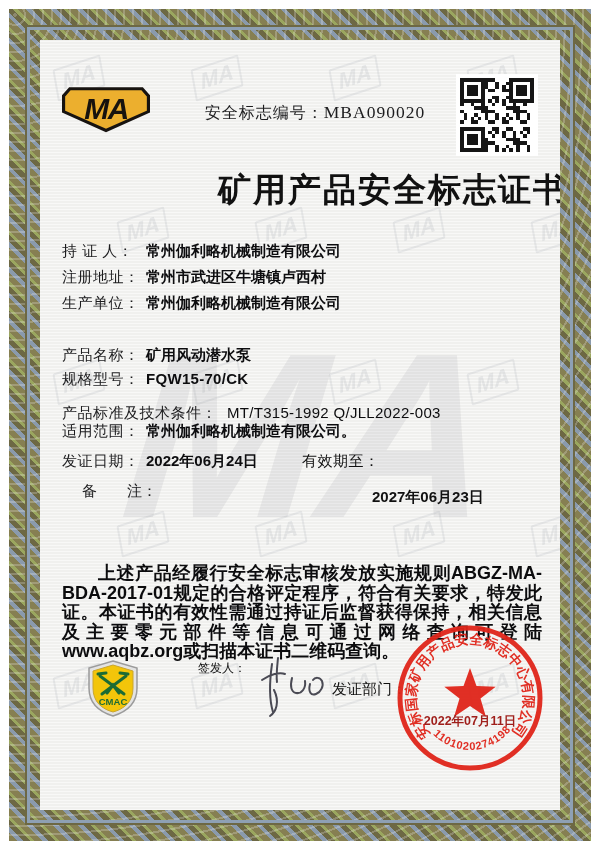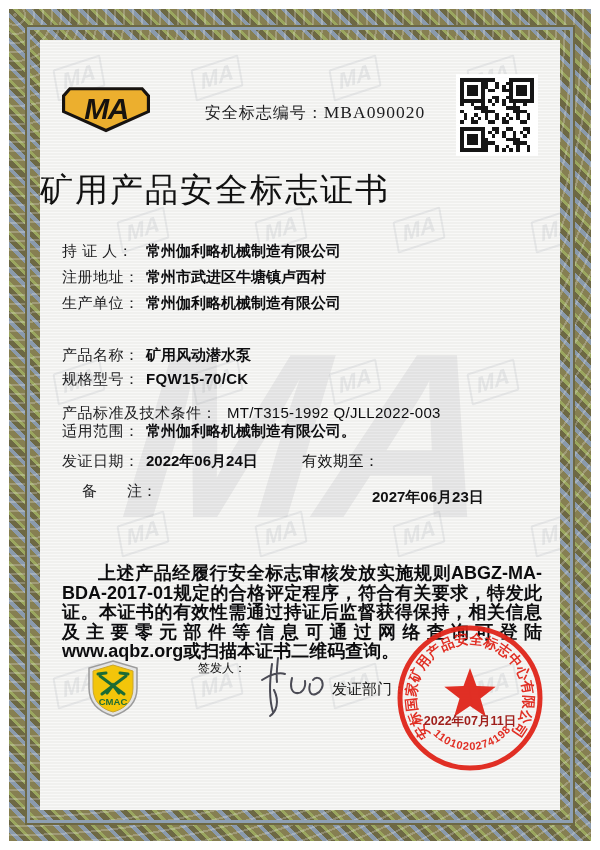--- a/index.html
+++ b/index.html
@@ -29,23 +29,23 @@
   
   .ma-logo{position:absolute;left:22px;top:42px;width:88px;height:56px;}
   .cert-no{position:absolute;left:130px;top:62px;width:290px;text-align:center;
       font-size:16px;color:#1d1d1f;letter-spacing:1px;white-space:nowrap;}
   .cert-no .num{font-family:"Liberation Serif",serif;font-size:17.5px;margin-top:32px;}
   .qr{position:absolute;left:416px;top:34px;background:#ffffff;padding:4px;
       display:grid;grid-template-columns:repeat(21,3.5px);grid-auto-rows:3.5px;}
   .qr div{width:3.5px;height:3.5px;}
   .qr .d{background:#161616;}
   
-  .title{position:absolute;left:0;top:128px;width:100%;text-align:left;
-      font-size:33px;font-weight:400;color:#111;letter-spacing:2px;
-      font-family:"Liberation Serif",serif;}
+  .title{position:absolute;left:0;top:128px;width:100%;text-align:right;
+      font-size:33px;font-weight:700;color:#111;letter-spacing:2px;
+      font-family:"Liberation Serif",serif;padding-left:8px;}
   
   .row{position:absolute;left:22px;font-size:15px;color:#111;white-space:nowrap;}
   .row .lbl{display:inline-block;width:84px;letter-spacing:.5px;color:#1c1c1e;}
   .row .val{font-weight:bold;color:#0d0d0f;}
   .row.wide .lbl{width:auto;margin-right:10px;}
   .row .latin{font-family:"Liberation Sans",sans-serif;letter-spacing:.3px;}
   .row .vlbl{position:absolute;left:240px;letter-spacing:.5px;}
   .row .vval{position:absolute;left:310px;font-weight:bold;margin-top:36px;}
   .row.remark .lbl{letter-spacing:0;margin-left:20px;}
   

